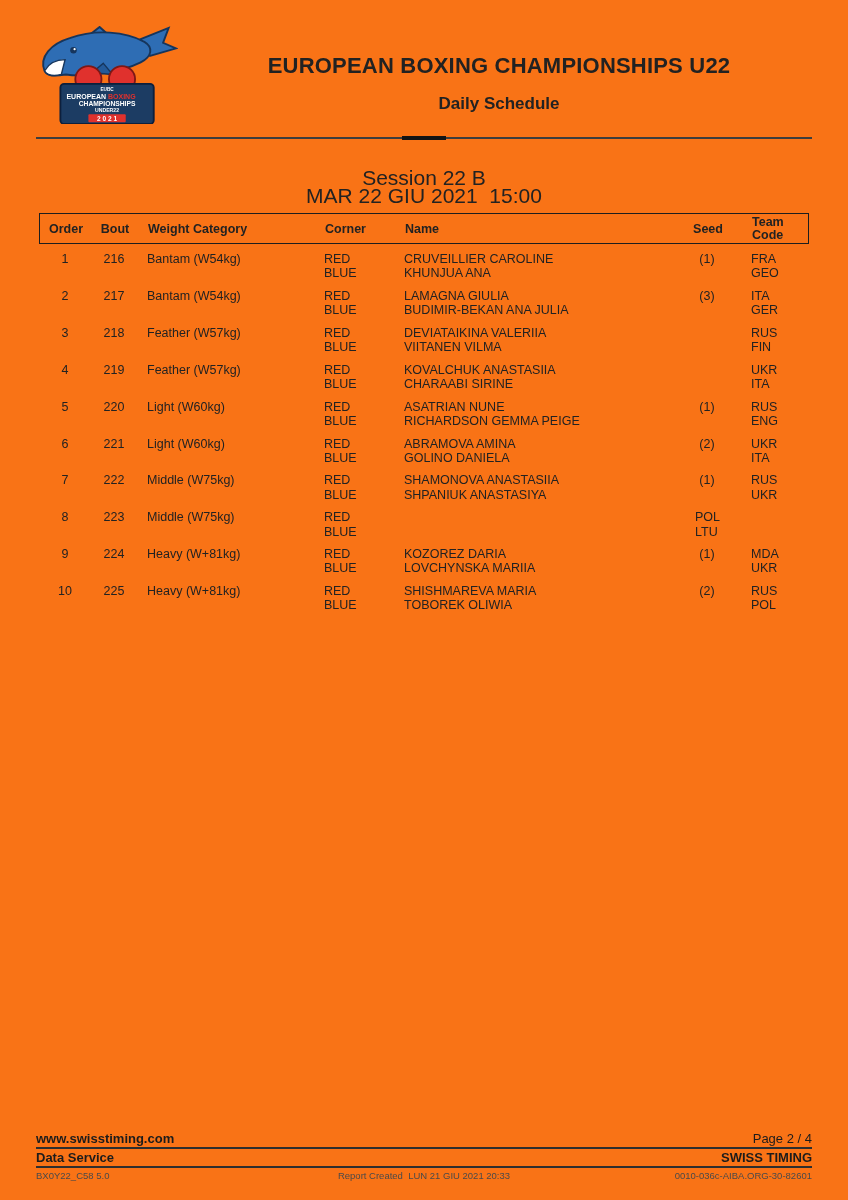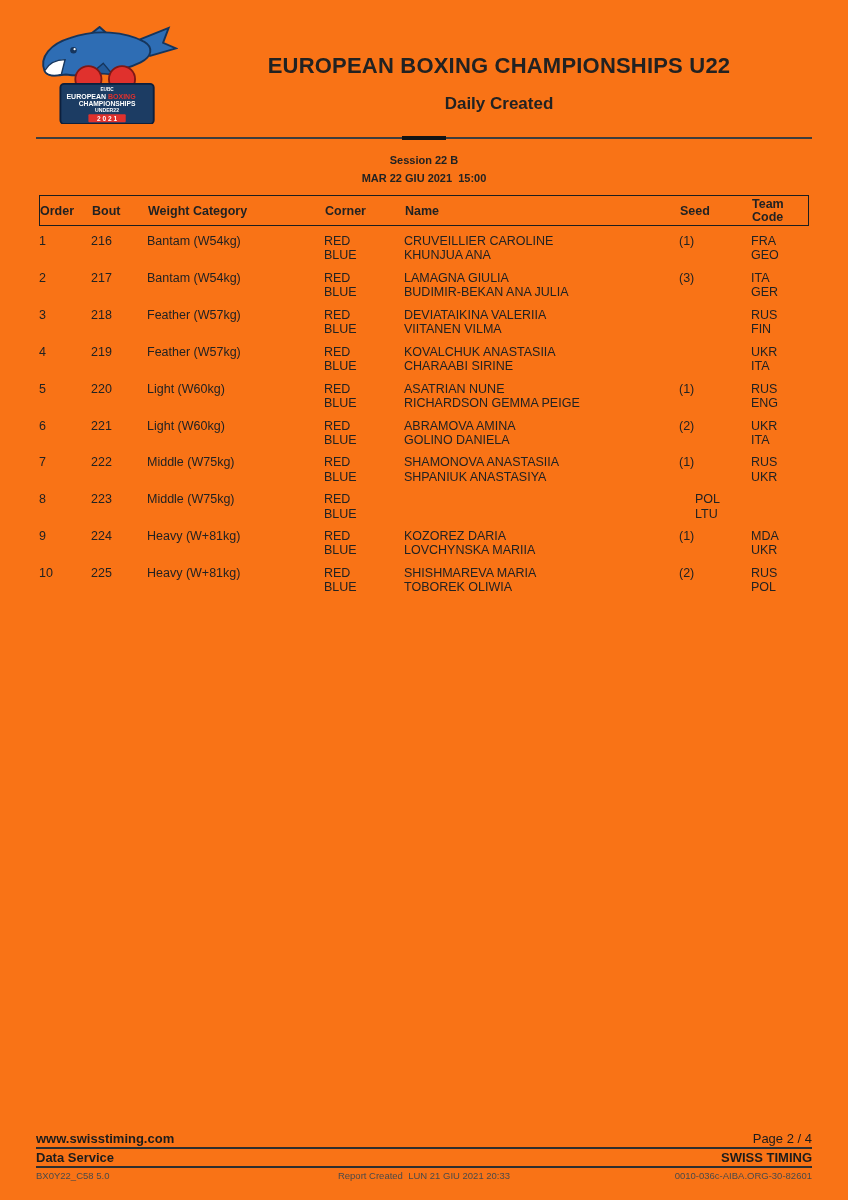--- a/index.html
+++ b/index.html
@@ -13,28 +13,28 @@
   .header-center { flex:1; text-align:center; }
   .header-center h1 { font-size:22px; margin:27px 0 0; font-weight:bold; letter-spacing:.2px; }
   .header-center h2 { font-size:17px; margin:15px 0 0; font-weight:bold; }
   .logo-box { flex:0 0 auto; }
 
   .header-rule { height:2px; background:#3d3d3d; margin:9px 36px 0; position:relative; }
   .header-rule .rule-center { position:absolute; left:50%; transform:translateX(-50%);
           top:-1px; width:44px; height:4px; background:#141414; }
 
   
-  .session { text-align:center; font-weight:bold; font-size:11px; line-height:18px; margin-top:12px; }
+  .session { text-align:center; font-weight:normal; font-size:21px; line-height:18px; margin-top:30px; }
   .session .dt { white-space:pre; }
 
   
   .sched-table { margin:8px auto 0; width:770px; font-size:12.5px; }
   .grid { display:grid; grid-template-columns:52px 46px 183px 80px 279px 56px 74px; }
   .thead { border:1.6px solid #1e1e1e; height:31px; align-items:center; font-weight:bold; }
-  .c-order,.c-bout,.c-seed { }
+  .c-order,.c-bout,.c-seed { text-align:center; }
   .c-weight { padding-left:10px; }
   .c-corner,.c-name { padding-left:4px; }
   .c-team { padding-left:16px; }
   .th-team div { line-height:13px; }
   .tbody { margin-top:8px; }
   .bout-row { margin-bottom:8.5px; line-height:14.2px; }
 
   
   .footer { position:absolute; left:36px; right:36px; bottom:19px; font-size:13px; color:#1c1c1c; }
   .f-row { display:flex; justify-content:space-between; align-items:baseline; line-height:15px;gap:44px; }
@@ -75,21 +75,21 @@
           <text x="74" y="86" font-size="7.2" fill="#fff" text-anchor="middle" font-weight="bold">CHAMPIONSHIPS</text>
           <text x="74" y="92.5" font-size="5.5" fill="#fff" text-anchor="middle" font-weight="bold">UNDER22</text>
           <rect x="54" y="94.5" width="40" height="8.5" rx="1" style="fill:var(--red)"></rect>
           <text x="74" y="101.5" font-size="7" fill="#fff" text-anchor="middle" font-weight="bold">2 0 2 1</text>
         </g>
       </svg>
     </div>
 
     <div class="header-center">
       <h1>EUROPEAN BOXING CHAMPIONSHIPS U22</h1>
-      <h2>Daily Created</h2>
+      <h2>Daily Schedule</h2>
     </div>
 
   </div>
 
   <div class="header-rule">
     <span class="rule-center"></span>
   </div>
 
   <div class="session">
     <div>Session 22 B</div>

